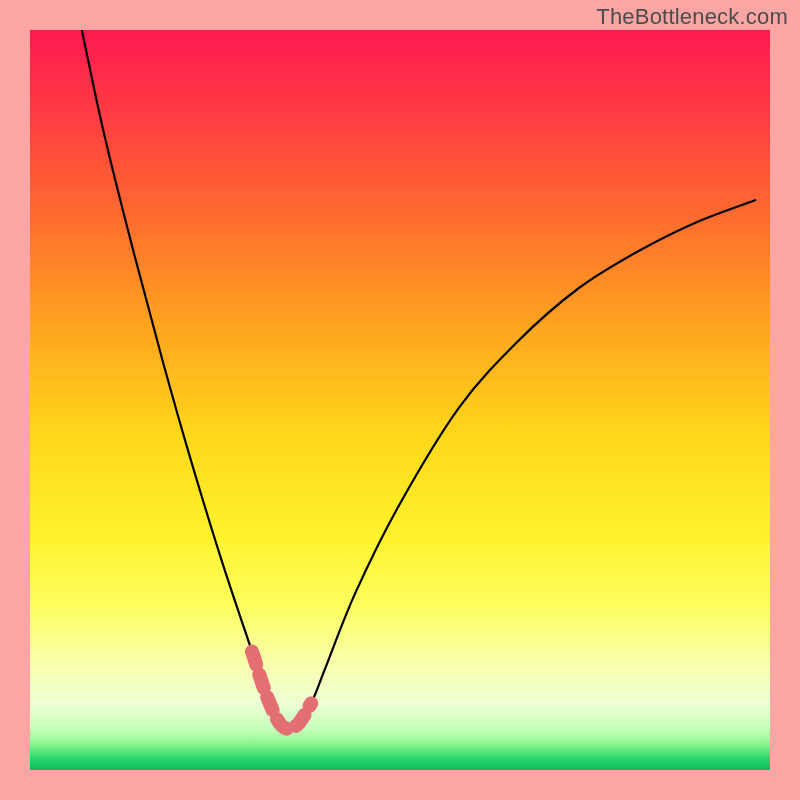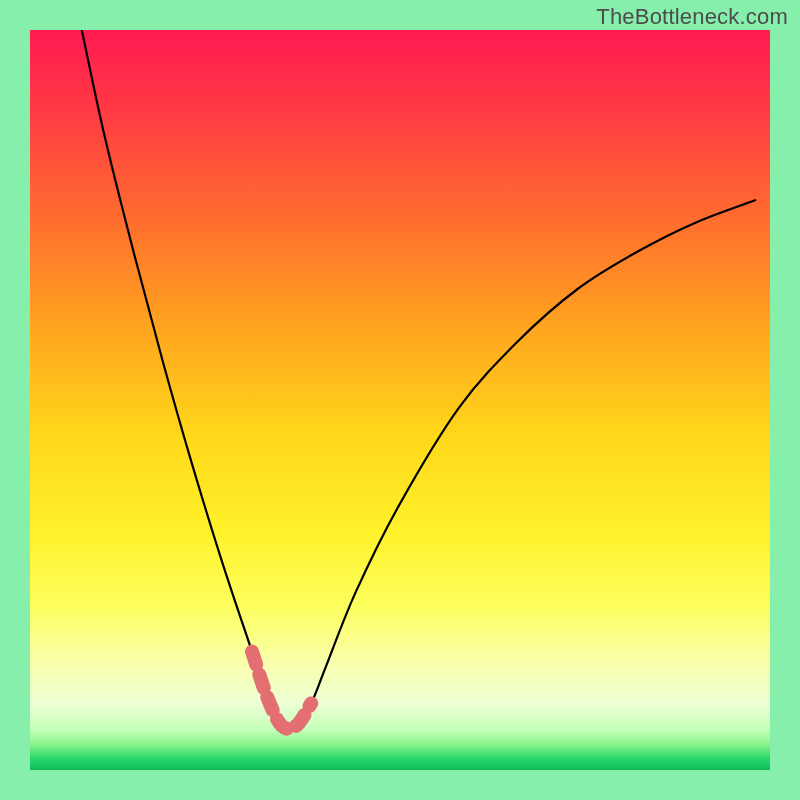--- a/index.html
+++ b/index.html
@@ -10,21 +10,21 @@
     overflow: hidden;
     background: #000;
     font-family: Arial, Helvetica, sans-serif;
   }
   .frame {
     position: absolute;
     left: 0;
     top: 0;
     width: 800px;
     height: 800px;
-    background: #86efac;
+    background: #fca5a5;
   }
   .plot {
     position: absolute;
     left: 30px;
     top: 30px;
     width: 740px;
     height: 740px;
     overflow: hidden;
   }
   .gradient {

